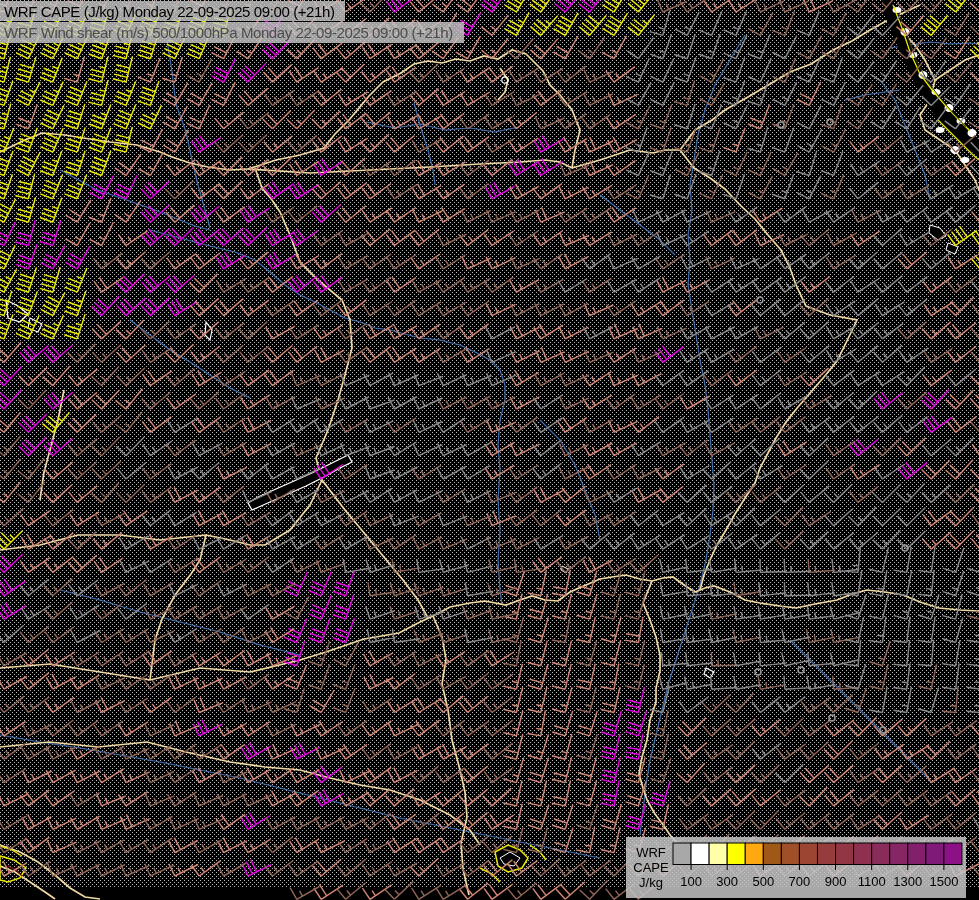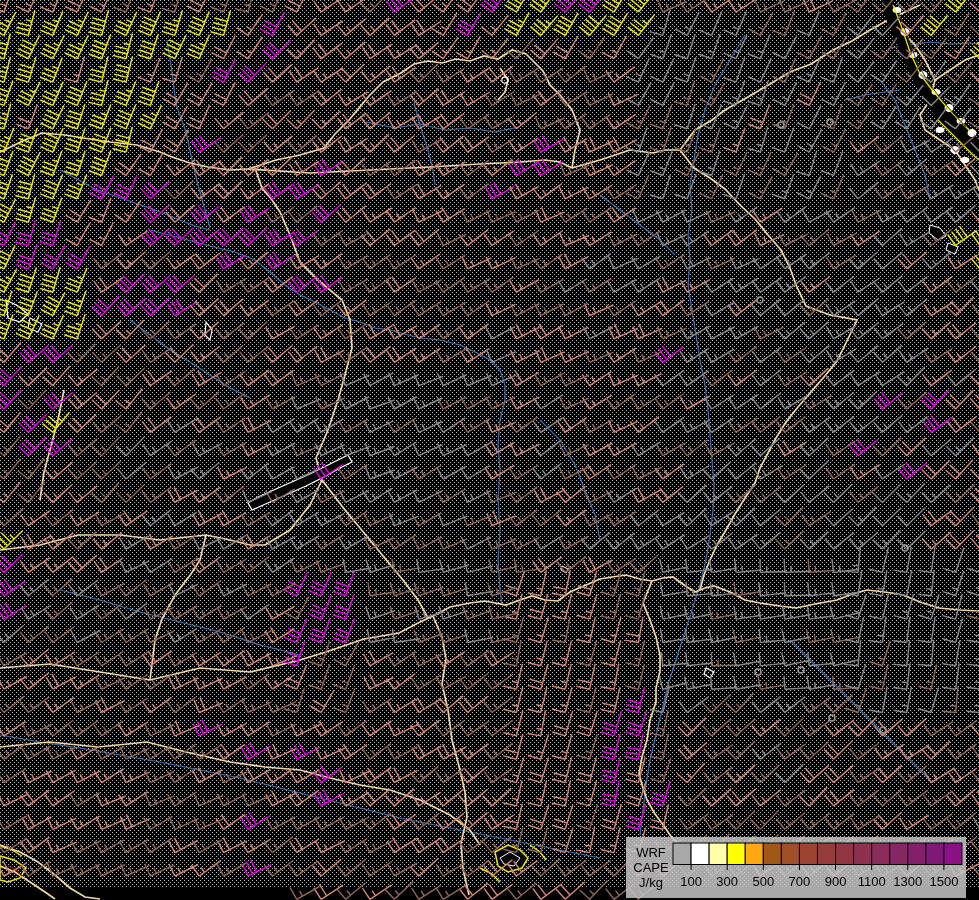--- a/index.html
+++ b/index.html
@@ -139,13 +139,15 @@
         <text x="871.66" y="886" text-anchor="middle" font-size="13px" fill="#000" font-family="&quot;Liberation Sans&quot;,sans-serif">1100</text>
         <line x1="907.78" y1="864.5" x2="907.78" y2="870" stroke="#000" stroke-width="1"></line>
         <text x="907.78" y="886" text-anchor="middle" font-size="13px" fill="#000" font-family="&quot;Liberation Sans&quot;,sans-serif">1300</text>
         <line x1="943.9" y1="864.5" x2="943.9" y2="870" stroke="#000" stroke-width="1"></line>
         <text x="943.9" y="886" text-anchor="middle" font-size="13px" fill="#000" font-family="&quot;Liberation Sans&quot;,sans-serif">1500</text>
         <text x="651" y="857" text-anchor="middle" font-size="13px" fill="#000" font-family="&quot;Liberation Sans&quot;,sans-serif">WRF</text>
         <text x="651" y="872" text-anchor="middle" font-size="13px" fill="#000" font-family="&quot;Liberation Sans&quot;,sans-serif">CAPE</text>
         <text x="651" y="887" text-anchor="middle" font-size="13px" fill="#000" font-family="&quot;Liberation Sans&quot;,sans-serif">J/kg</text>
       </g>
 </svg>
+<div id="t1">WRF CAPE (J/kg) Monday 22-09-2025 09:00 (+21h)</div>
+<div id="t2">WRF Wind shear (m/s) 500/1000hPa Monday 22-09-2025 09:00 (+21h)</div>
 </div>
 
 </body></html>

